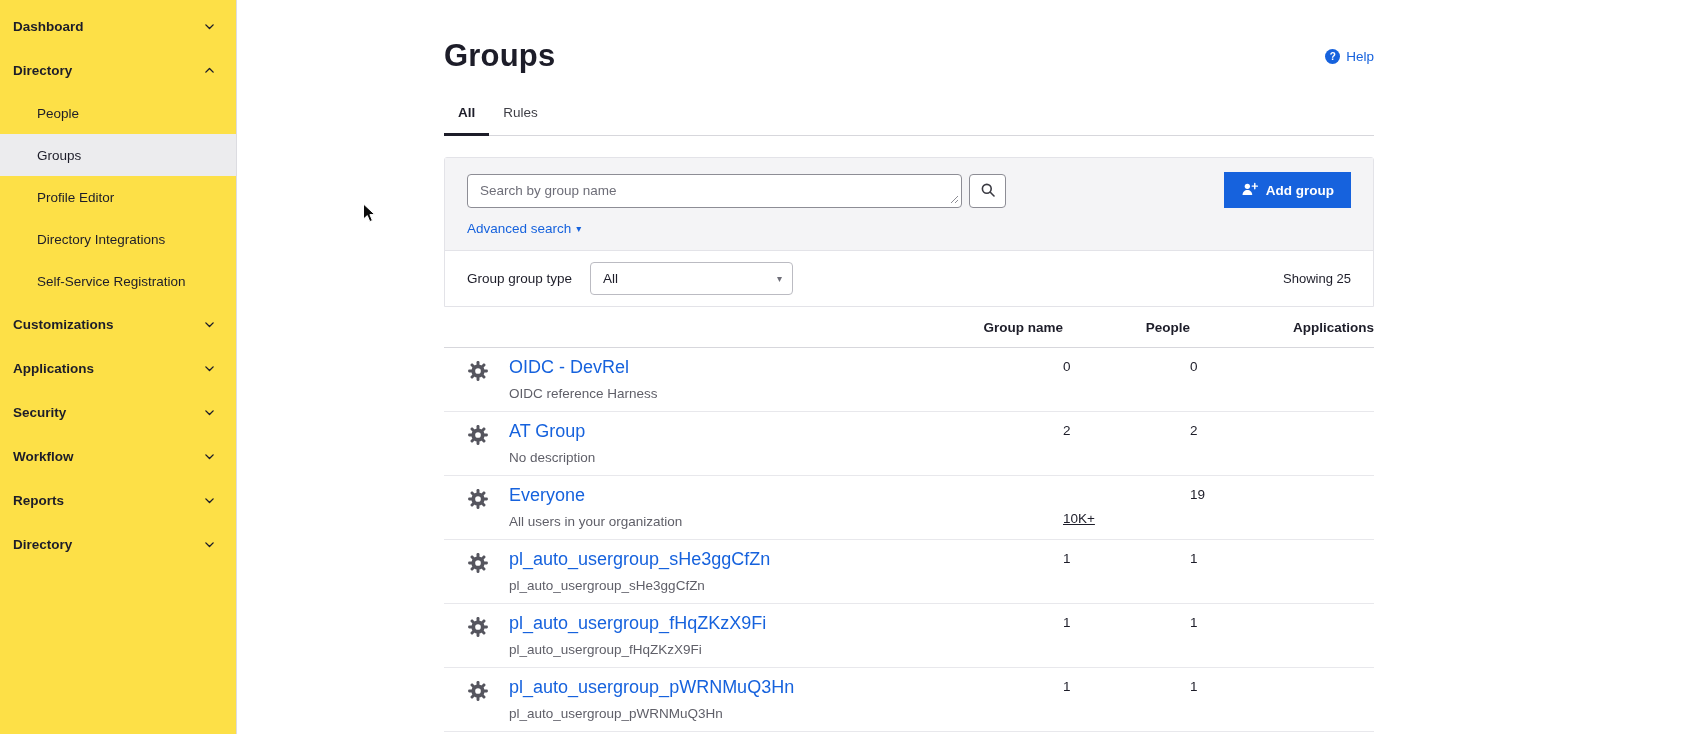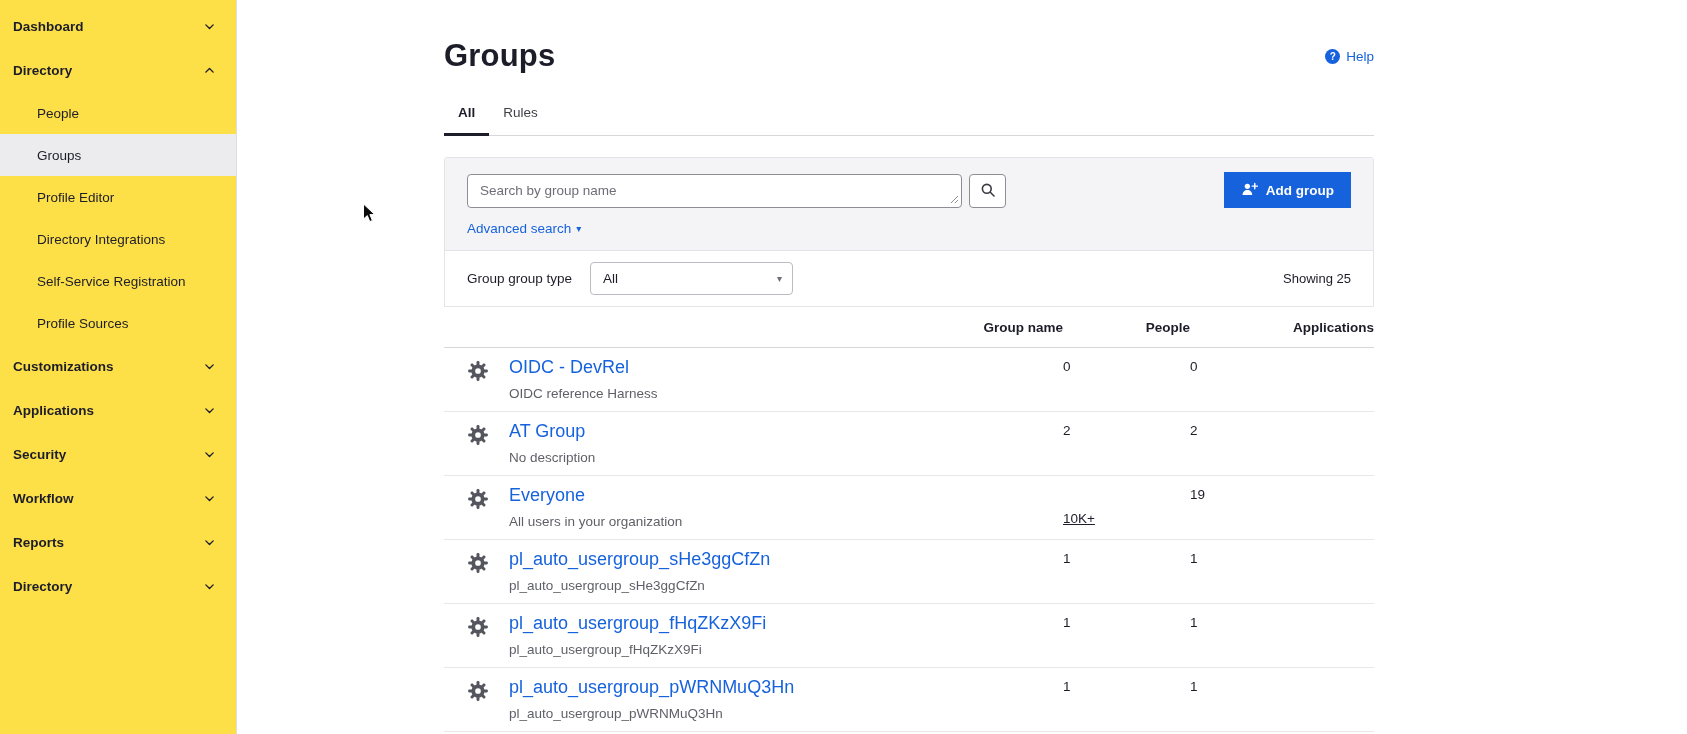--- a/index.html
+++ b/index.html
@@ -104,23 +104,20 @@
         <span>Groups</span>
       </div>
     <div class="nav-child">
         <span>Profile Editor</span>
       </div>
     <div class="nav-child">
         <span>Directory Integrations</span>
       </div>
     <div class="nav-child">
         <span>Self-Service Registration</span>
-      </div>
-    <div class="nav-child">
-        <span>Profile Sources</span>
       </div>
     <div class="nav-top">
       <span>Customizations</span>
       <span class="chev">
           <svg width="13" height="13" viewBox="0 0 16 16">
             <path d="M3.5 6l4.5 4.5L12.5 6" stroke="#1d1d29" stroke-width="1.7" fill="none" stroke-linecap="round" stroke-linejoin="round"></path>
           </svg>
         </span>
     </div>
     <div class="nav-top">

